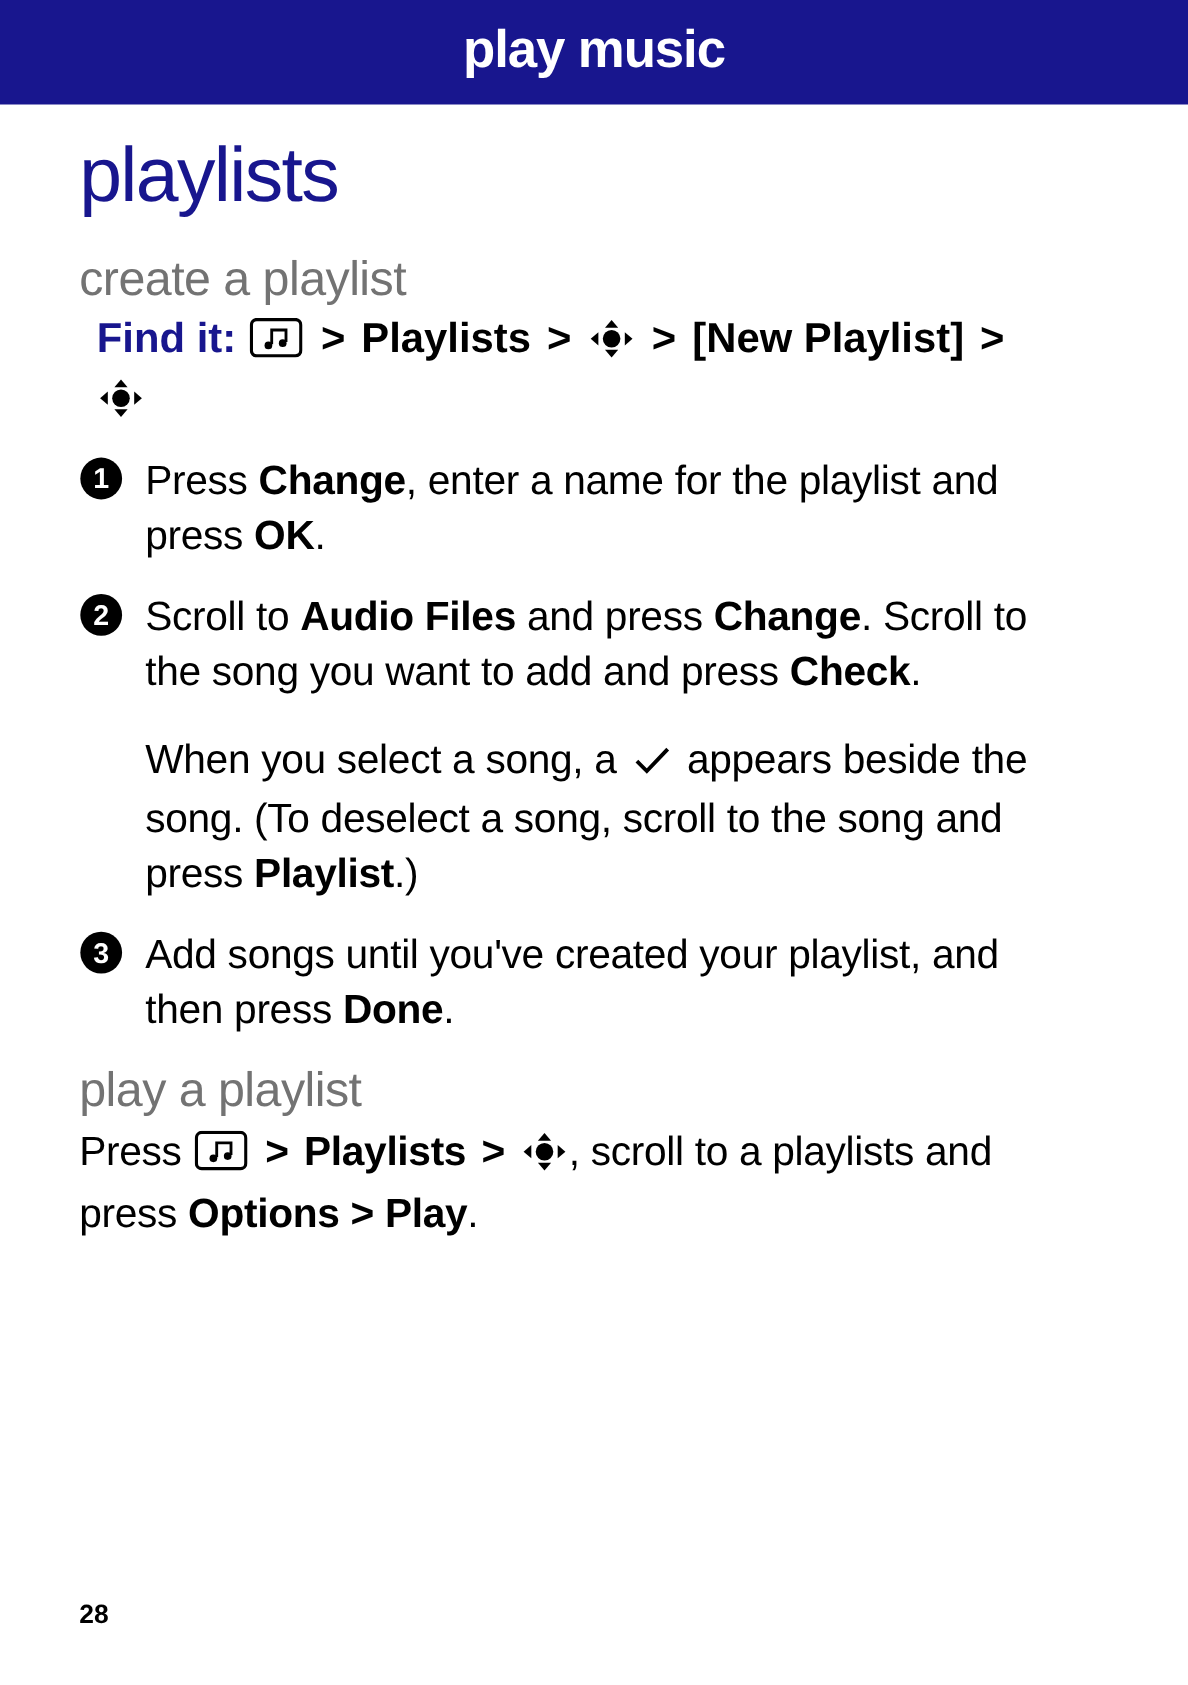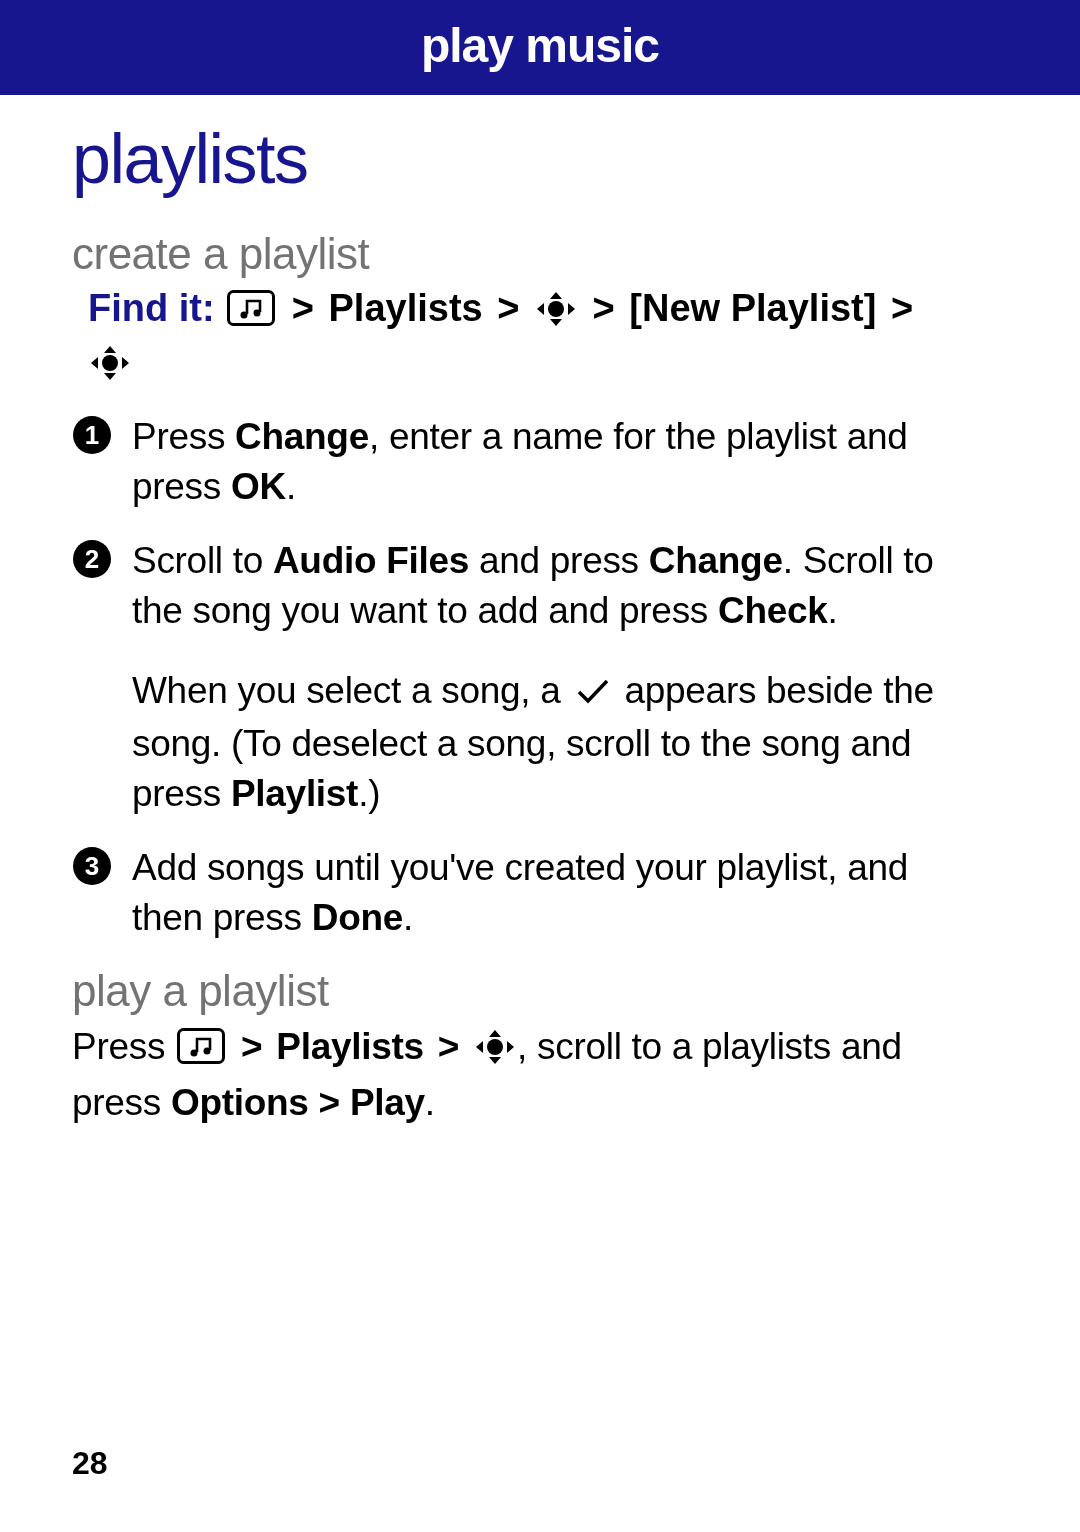--- a/index.html
+++ b/index.html
@@ -84,21 +84,21 @@
     font-size: 37px;
     line-height: 1.35;
     letter-spacing: -0.3px;
     margin-bottom: 8px;
   }
   .page-num {
     position: absolute;
     left: 72px;
     bottom: 50px;
     font-weight: bold;
-    font-size: 32px;
+    font-size: 24px;
     font-family: "Arial Narrow", Arial, sans-serif;
     font-stretch: condensed;
   }
   .icon-box {
     display: inline-block;
     vertical-align: -5px;
     margin: 0 2px;
   }
   .icon-nav {
     display: inline-block;

